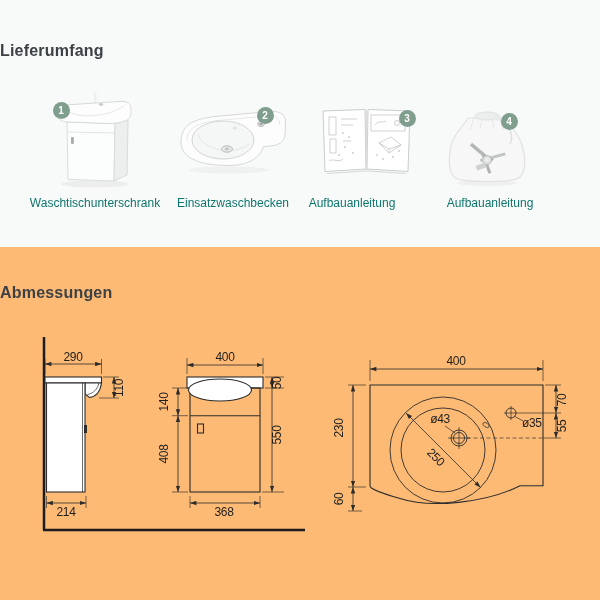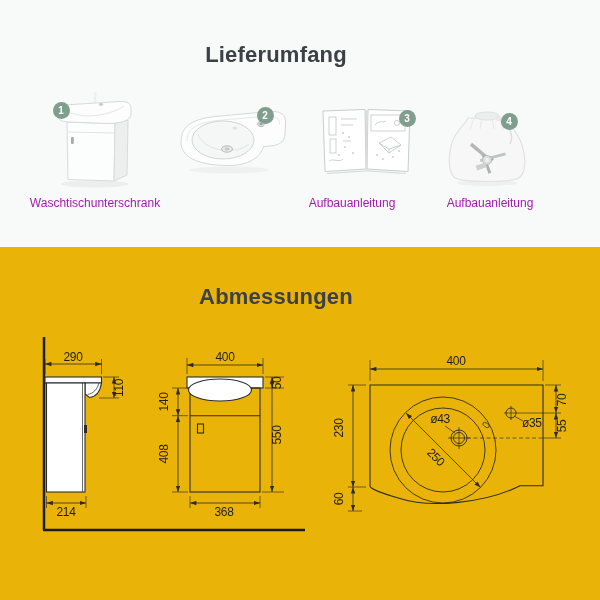--- a/index.html
+++ b/index.html
@@ -1,29 +1,29 @@
 <!DOCTYPE html>
 <html><head>
 <meta charset="utf-8">
 <style>
   html,body{margin:0;padding:0;}
   body{width:600px;height:600px;position:relative;background:#ffffff;
        font-family:"Liberation Sans",sans-serif;overflow:hidden;}
   .top-section{position:absolute;left:0;top:0;width:600px;height:247px;background:#f8f9f9;}
-  .bottom-section{position:absolute;left:0;top:247px;width:600px;height:353px;background:#eab308;}
-  .section-title{position:absolute;left:0;width:552px;text-align:center;
-       font-size:22px;font-weight:bold;color:#3c4146;letter-spacing:.2px;}
+  .bottom-section{position:absolute;left:0;top:247px;width:600px;height:353px;background:#fdba74;}
+  .section-title{position:absolute;left:0;width:552px;text-align:left;
+       font-size:16px;font-weight:bold;color:#3c4146;letter-spacing:.2px;}
   #title-delivery{top:42px;}
   #title-dimensions{top:37px;}
   .item-img{position:absolute;}
   .badge{position:absolute;width:17px;height:17px;border-radius:50%;
        display:flex;align-items:center;justify-content:center;
        color:#fff;font-size:10px;font-weight:bold;z-index:5;}
   .item-label{position:absolute;top:196px;width:150px;text-align:center;
-       font-size:12px;color:#a21caf;}
+       font-size:12px;color:#0f766e;}
   .dim-svg{position:absolute;left:0;top:332px;width:600px;height:228px;}
   .out{fill:#fff;stroke:#2c2c2c;stroke-width:1.1;}
   .nf{fill:none;stroke:#2c2c2c;stroke-width:1.1;}
   .thin{fill:none;stroke:#2c2c2c;stroke-width:0.7;}
   .dim{fill:none;stroke:#2c2c2c;stroke-width:0.8;}
   .ext{fill:none;stroke:#2c2c2c;stroke-width:0.65;}
   .dash{stroke-dasharray:4 2.5;}
   .thick{fill:none;stroke:#1c1c1c;stroke-width:2.5;}
   text.d{font-family:"Liberation Sans",sans-serif;font-size:12px;fill:#1f1f1f;letter-spacing:-0.4px;}
 </style>
@@ -58,20 +58,21 @@
     <path d="M8,38 C8,20 22,15 42,12.5 L96,7.5 C108,6.5 113,11 112.5,19 L112,30 C112,38 105,41.5 97,42 L90.5,42.5 C87,55 73,61.5 56,61.5 C31,61.5 8,56 8,38 Z" fill="#fdfdfe" stroke="#d6d9d8"></path>
     <path d="M14,37 C14,23 26,19 44,16.5 L94,12 C103,11.5 107,14.5 106.5,20.5" fill="none" stroke="#e6e8e8"></path>
     <ellipse cx="50" cy="36" rx="31" ry="19" fill="#f5f7f6" stroke="#d2d5d4"></ellipse>
     <path d="M25,30 C30,47 62,52 76,40" fill="none" stroke="#e3e6e5"></path>
     <ellipse cx="54" cy="45" rx="5.5" ry="3.2" fill="#e8eaea" stroke="#b9bcbb"></ellipse>
     <ellipse cx="54" cy="45" rx="2.5" ry="1.4" fill="#c6c9c8"></ellipse>
     <ellipse cx="62" cy="24" rx="2.4" ry="1.5" fill="#e2e4e3"></ellipse>
     <ellipse cx="88" cy="20" rx="3.4" ry="2.6" fill="#dfe2e1" stroke="#b9bcbb"></ellipse>
     <ellipse cx="88" cy="20" rx="1.6" ry="1.2" fill="#9fa3a2"></ellipse>
   </svg>
+  <div class="item-label" style="left:158px">Einsatzwaschbecken</div>
 
   <div class="badge" style="left:398.5px;top:110px;background:#7f9e8d">
     <span>3</span>
   </div>
   <svg class="item-img" style="left:313px;top:103px" width="110" height="78" viewBox="0 0 110 78">
     <path d="M14,70.5 L52,68 L56,68 L93,70.5" fill="none" stroke="#d5d8d7"></path>
     <path d="M10,8 L52,6.5 L53,66 L12,68.5 Z" fill="#ffffff" stroke="#c9cdcc"></path>
     <path d="M55,6.5 L97,8 L95,68.5 L54,66 Z" fill="#ffffff" stroke="#c9cdcc"></path>
     <line x1="53.5" y1="7" x2="53.5" y2="67" stroke="#dadddc" stroke-width="1.5"></line>
     <g stroke="#b9bdbc" stroke-width="0.7" fill="none">

